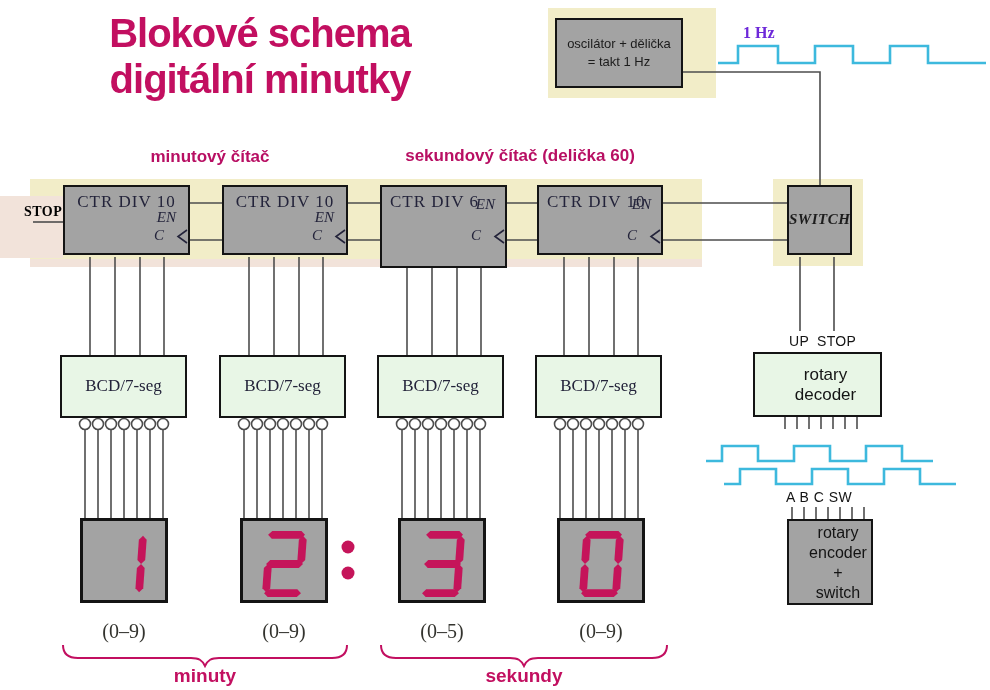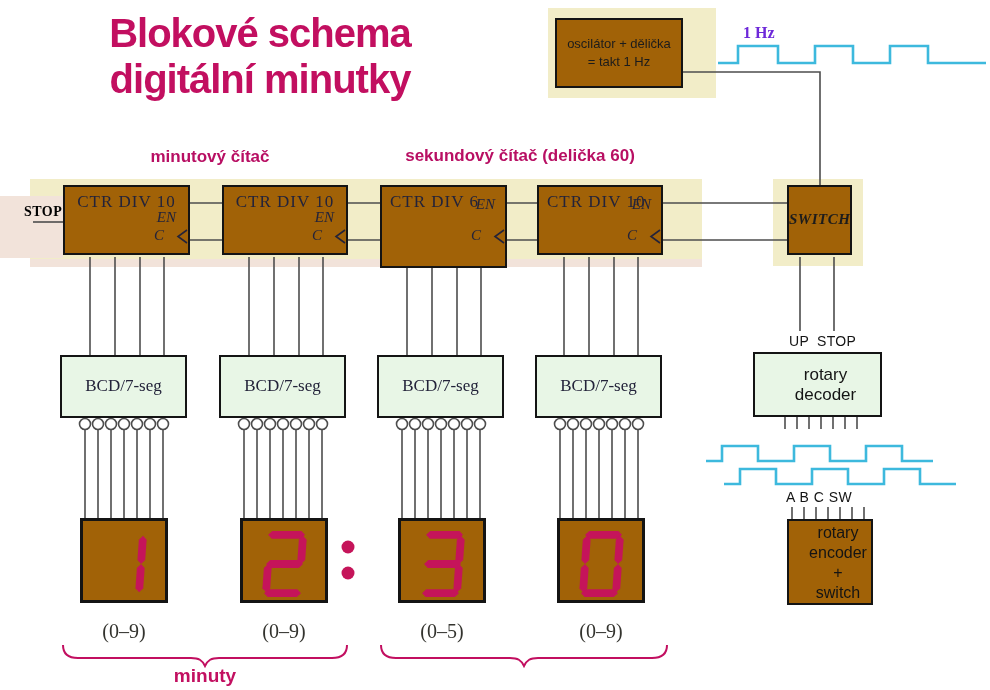--- a/index.html
+++ b/index.html
@@ -6,21 +6,21 @@
   #stage{position:relative;width:990px;height:690px;background:#ffffff;overflow:hidden;
          font-family:"Liberation Sans",sans-serif;}
   .abs{position:absolute;}
   
   .band{position:absolute;background:#f2edc8;}
   .band-pink{position:absolute;background:#f2e3da;}
   
   #wires{position:absolute;left:0;top:0;z-index:1;}
   
   .blk{position:absolute;z-index:2;box-sizing:border-box;border:2.5px solid #141414;}
-  .yellow{background:#a16207;}
+  .yellow{background:#a3a3a3;}
   .mint{background:#e8f6e6;}
   
   .title{z-index:2;color:#c20f60;font-weight:bold;font-size:40px;line-height:46px;
          letter-spacing:-1px;text-align:center;width:420px;left:50px;top:10px;}
   .sect-label{z-index:2;color:#b80f63;font-weight:bold;font-size:17px;text-align:center;}
   
   .ctr-title{position:absolute;width:100%;text-align:center;top:5px;
              font-family:"Liberation Serif",serif;font-size:17px;letter-spacing:1px;color:#23233a;}
   .ctr-title.inline{width:auto;left:8px;text-align:left;}
   .pin{position:absolute;font-family:"Liberation Serif",serif;font-style:italic;
@@ -284,20 +284,21 @@
           </g>
         </svg></div>
   </div>
 
   <div class="abs range" style="left:79px;top:620px;">(0–9)</div>
   <div class="abs range" style="left:239px;top:620px;">(0–9)</div>
   <div class="abs range" style="left:397px;top:620px;">(0–5)</div>
   <div class="abs range" style="left:556px;top:620px;">(0–9)</div>
 
   <div class="abs brace-lbl" style="left:135px;top:665px;">minuty</div>
+  <div class="abs brace-lbl" style="left:454px;top:665px;">sekundy</div>
 
   <div class="abs io-lbl" style="left:789px;top:333px;">UP</div>
   <div class="abs io-lbl" style="left:817px;top:333px;">STOP</div>
   <div class="blk mint" style="left:753px;top:352px;width:129px;height:65px;">
     <div class="rot-txt" style="top:11px;">
       <div>rotary</div>
       <div>decoder</div>
     </div>
   </div>
 

